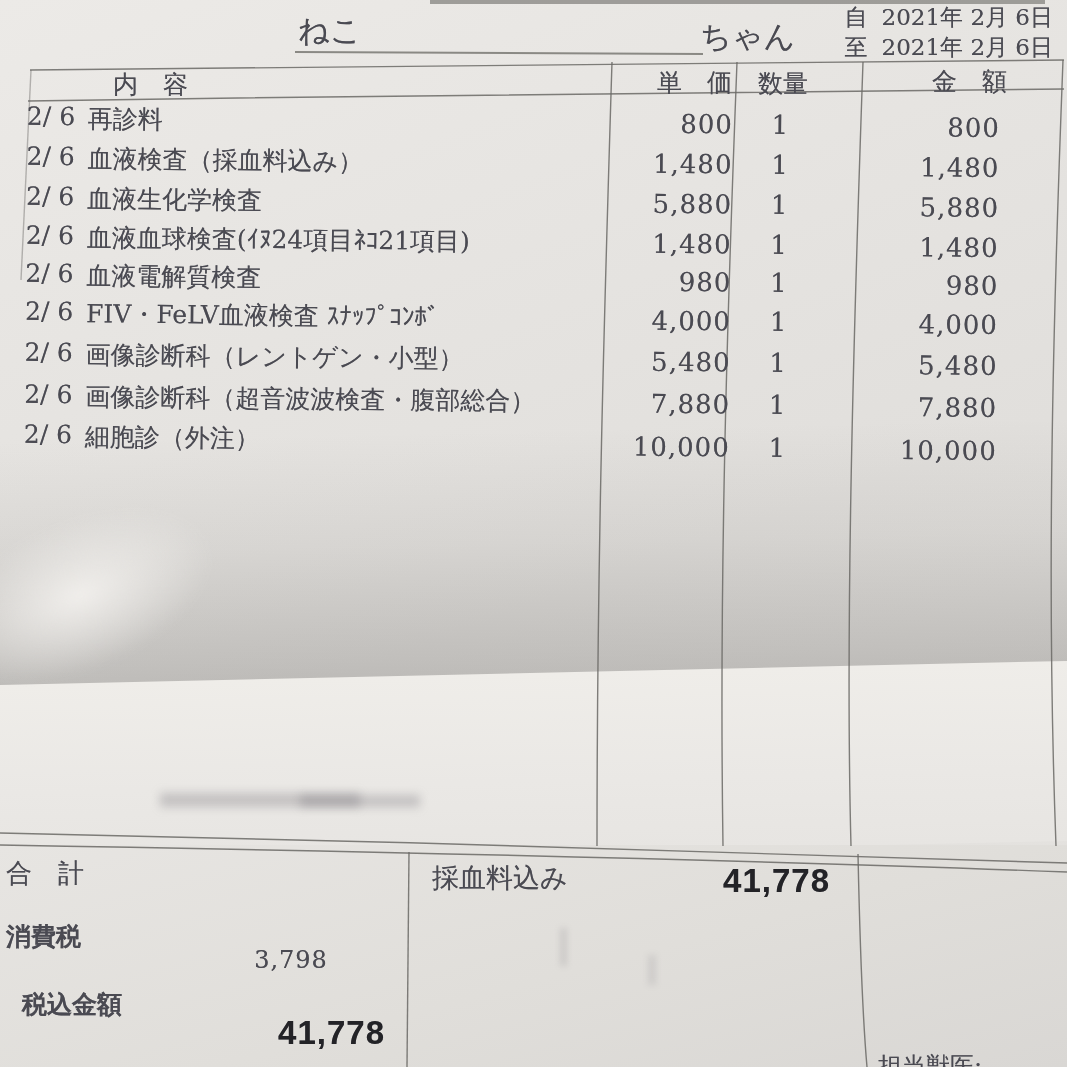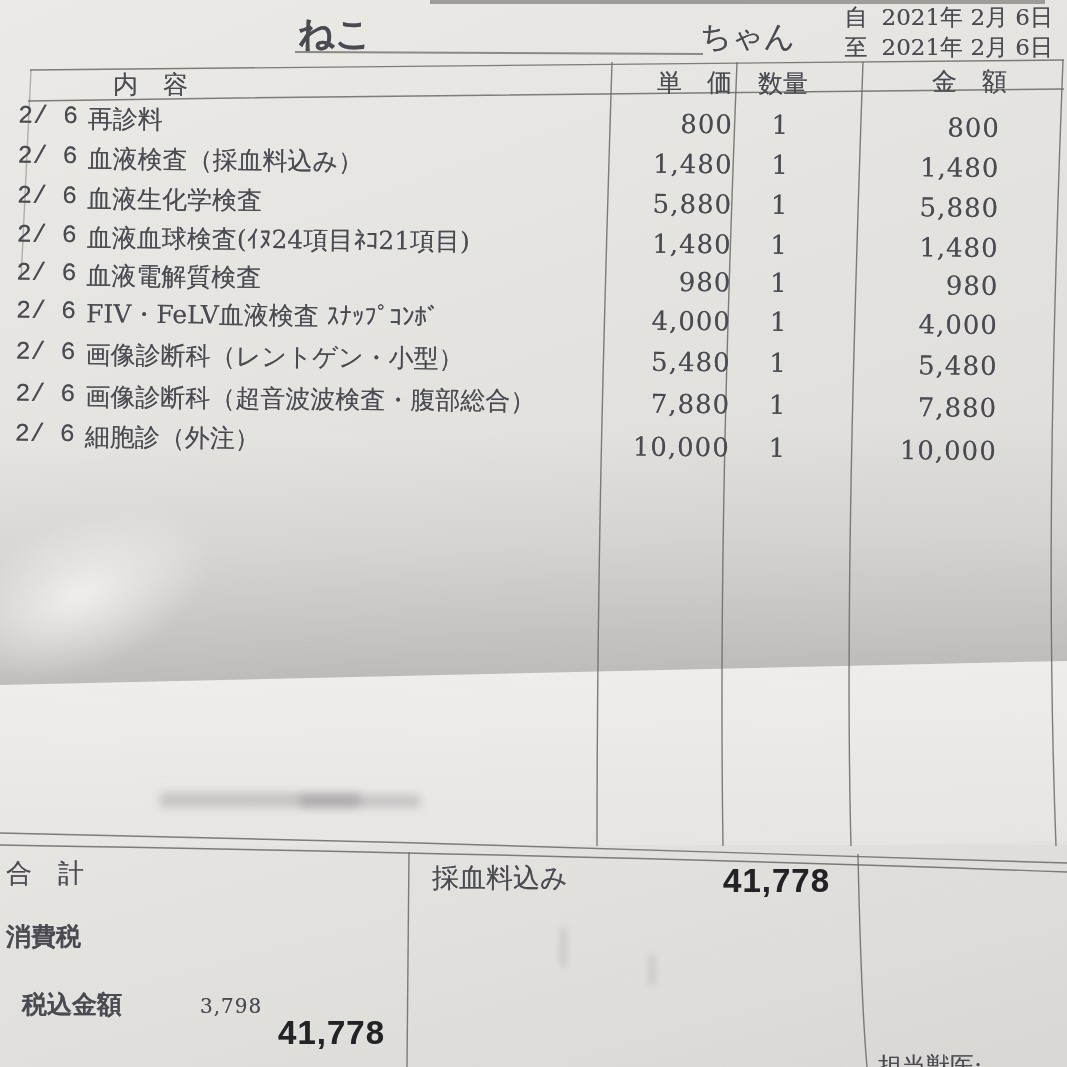--- a/index.html
+++ b/index.html
@@ -28,48 +28,48 @@
   .g1{left:160px;top:793px;width:200px;height:14px;}
   .g2{left:300px;top:795px;width:120px;height:12px;}
   .g3{left:560px;top:928px;width:7px;height:38px;filter:blur(3px);opacity:.6;}
   .g4{left:648px;top:955px;width:8px;height:30px;filter:blur(3px);opacity:.5;}
   
   svg.lines{left:0;top:0;}
   svg.lines path{stroke:#6a6965;stroke-width:1.4;fill:none;opacity:.85;}
   svg.lines path.faint{opacity:.45;}
   
   .txt{position:absolute;white-space:nowrap;text-shadow:0 0 .6px rgba(74,74,82,.6);}
-  .pet-name{left:298px;top:10px;font-size:36px;font-weight:bold;}
+  .pet-name{left:298px;top:10px;font-size:31px;}
   .pet-suffix{left:700px;top:16px;font-size:31px;}
   .name-line{left:295px;top:52px;width:408px;height:1.6px;background:#8a8984;transform:rotate(.3deg);}
   .period{right:14px;top:2px;font-size:23px;line-height:30px;text-align:left;}
   .period .row{display:flex;gap:14px;}
   .hdr{font-size:25px;top:68px;}
   .h-content{left:113px;}
   .h-unit{left:657px;top:66px;}
   .h-qty{left:758px;top:67px;}
   .h-amount{left:932px;top:65px;}
   .rows{position:absolute;left:0;top:0;width:1067px;height:900px;
     transform:rotate(.55deg);transform-origin:60px 110px;}
   .row-item span{position:absolute;font-size:25px;white-space:nowrap;text-shadow:0 0 .6px rgba(74,74,82,.6);}
-  .cell-date{left:18px;font-family:Liberation Mono, monospace;}
+  .cell-date{left:27px;}
   .cell-desc{left:88px;}
   .cell-unit{left:560px;width:173px;text-align:right;font-size:26px !important;letter-spacing:1px;}
   .cell-qty{left:755px;width:50px;text-align:center;font-size:26px !important;}
   .cell-amt{left:828px;width:172px;text-align:right;font-size:26px !important;letter-spacing:1px;}
   .watermark{left:385px;top:532px;font-size:46px;letter-spacing:44px;
     color:rgba(96,96,106,0.26);filter:blur(.8px);}
   .sum-label{font-size:25px;font-weight:bold;}
   .s-total-l{left:6px;top:856px;font-size:26px;font-family:Liberation Serif, serif;}
   .s-total-v{left:180px;top:866px;width:202px;text-align:right;font-size:27px;letter-spacing:1px;}
   .s-billed-l{left:432px;top:860px;font-size:27px;}
   .s-billed-v{left:618px;top:862px;width:212px;text-align:right;font-size:33px;
     font-family:"Liberation Sans","DejaVu Sans",sans-serif;font-weight:bold;color:#232327;letter-spacing:1px;}
   .s-tax-l{left:6px;top:920px;}
-  .s-tax-v{left:200px;top:946px;width:182px;text-align:left;font-size:20px;letter-spacing:1px;margin-top:48px;}
+  .s-tax-v{left:200px;top:946px;width:182px;text-align:center;font-size:24px;letter-spacing:1px;}
   .s-twt-l{left:22px;top:988px;}
   .s-twt-v{left:178px;top:1014px;width:207px;text-align:right;font-size:33px;
     font-family:"Liberation Sans","DejaVu Sans",sans-serif;font-weight:bold;color:#232327;letter-spacing:1px;}
   .s-vet{left:878px;top:1050px;font-size:24px;}
 </style>
 </head>
 <body>
 
 <div class="page">
 

